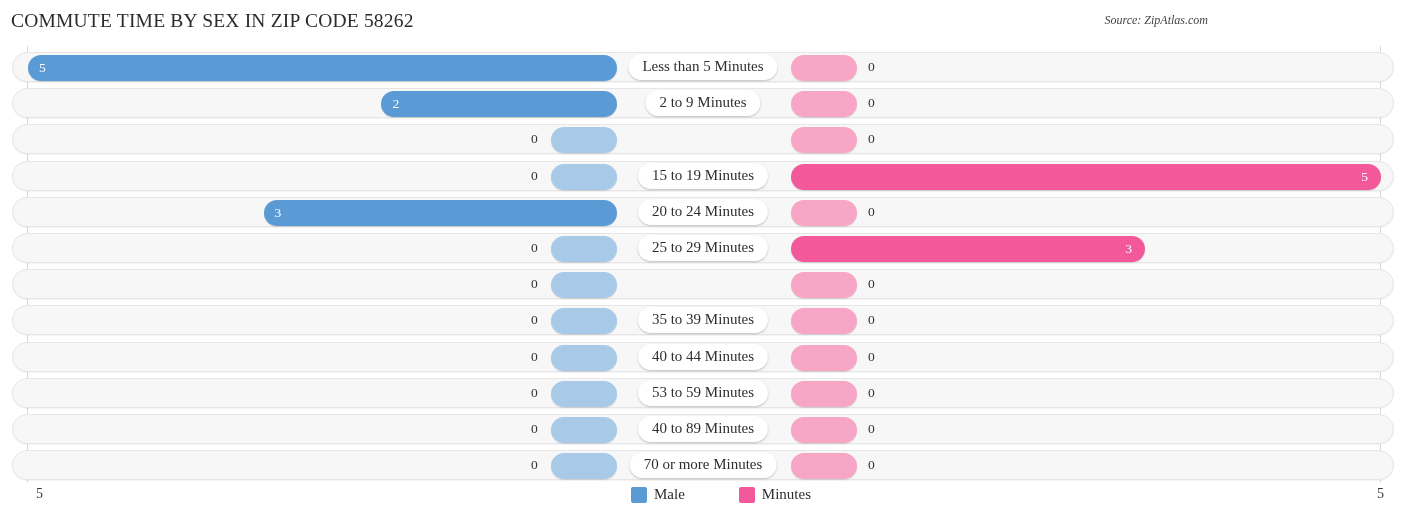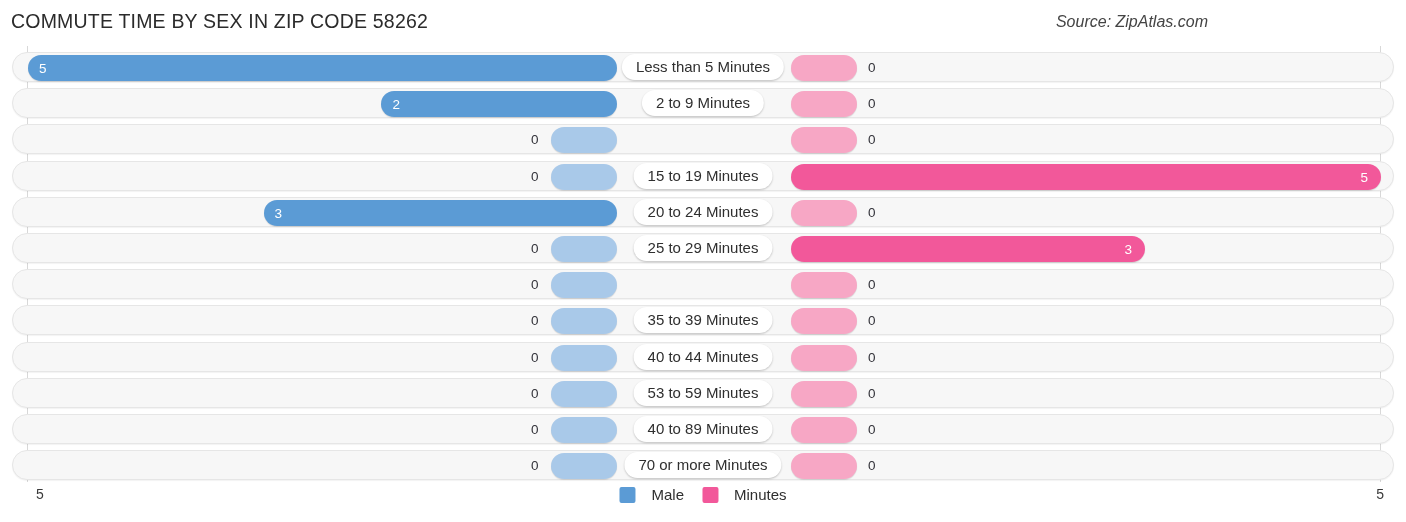--- a/index.html
+++ b/index.html
@@ -3,34 +3,34 @@
 <meta charset="utf-8">
 <style>
   * { box-sizing: border-box; }
   html, body {
     margin: 0; padding: 0;
     width: 1406px; height: 522px;
     background: #ffffff;
     font-family: "Liberation Sans", sans-serif;
     overflow: hidden;
   }
-  .page { position: relative; width: 1220px; height: 522px; }
+  .page { position: relative; width: 1220px; height: 522px; font-family: Liberation Serif, serif; }
 
   .title {
     position: absolute;
     left: 11px; top: 10px;
     font-size: 19.5px;
     color: #2b2b2b;
     letter-spacing: .2px;
     white-space: nowrap;
   }
   .source {
     position: absolute;
     right: 12px; top: 13px;
-    font-size: 16px;
+    font-size: 12px;
     font-style: italic;
     color: #444;
     white-space: nowrap;
   }
 
   
   .plot {
     position: absolute;
     left: 0; top: 46px;
     width: 1406px;
@@ -118,21 +118,21 @@
   .legend {
     position: absolute;
     left: 50%;
     top: 4px;
     transform: translateX(-50%);
     display: flex;
     align-items: center;
     gap: 18px;
     white-space: nowrap;
   }
-  .legend-item { display: flex; align-items: center; gap: 16px; }
+  .legend-item { display: flex; align-items: center; gap: 7px; margin-left: 36px; }
   .swatch { width: 16px; height: 16px; border-radius: 2px; }
   .swatch-male { background: #5b9bd5; }
   .swatch-female { background: #f2589a; }
   .legend-text { font-size: 15px; color: #2f2f2f; }
 </style>
 </head>
 <body>
 
 <div class="page">
 

